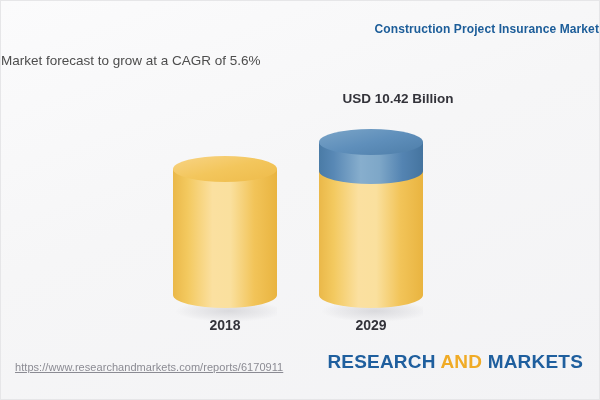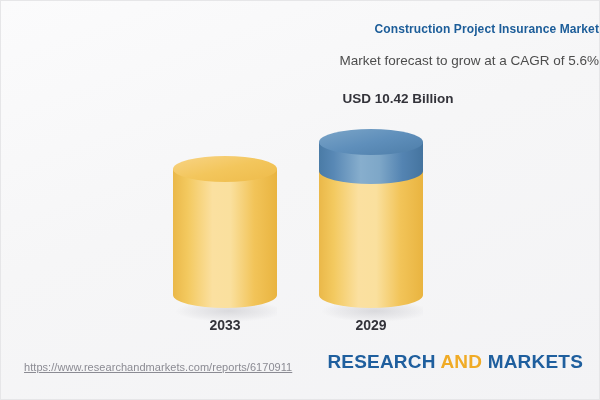--- a/index.html
+++ b/index.html
@@ -34,21 +34,21 @@
     font-size: 12px;
     font-weight: bold;
     color: #1c5d99;
     letter-spacing: 0.1px;
   }
   .chart-subtitle {
     position: absolute;
     left: 0;
     right: 0;
     top: 52px;
-    text-align: right;
+    text-align: left;
     font-size: 13.5px;
     font-weight: normal;
     color: #4d4d4d;
   }
 
   
   .plot {
     position: absolute;
     left: 0;
     top: 0;
@@ -83,21 +83,21 @@
   }
 
   .cyl {
     position: absolute;
     left: 0;
   }
 
   
   .footer {
     position: absolute;
-    left: 9px;
+    left: 0;
     right: 0;
     bottom: 0;
     height: 52px;
   }
   .footer-url {
     position: absolute;
     left: 14px;
     top: 14px;
     font-size: 11px;
     color: #8b8b93;
@@ -164,21 +164,21 @@
               <stop offset="70%" stop-color="#9a9aa2" stop-opacity="0.10"></stop>
               <stop offset="100%" stop-color="#9a9aa2" stop-opacity="0"></stop>
             </radialGradient>
           </defs>
           <ellipse cx="56" cy="155" rx="54" ry="11" fill="url(#sh0)"></ellipse>
           <path d="M0,13 L0,139 A52,13 0 0 0 104,139 L104,13 Z" fill="url(#yg0)"></path>
           <ellipse cx="52" cy="13" rx="52" ry="13" fill="url(#yt0)"></ellipse>
         </svg>
       </div>
 
-      <div class="cat-label" style="top:316px;">2033</div>
+      <div class="cat-label" style="top:316px;">2018</div>
     </div>
 
     <div class="bar-group" id="bar-1" style="left:318px; width:104px; height:348px;">
 
       <div class="value-label" style="top:90px;">USD 10.42 Billion</div>
 
       <div class="cyl">
         <svg width="104" height="227" viewBox="0 0 104 227" style="position:absolute; left:0; top:128px;">
           <defs>
             <linearGradient id="yg1" x1="0" y1="0" x2="1" y2="0">

